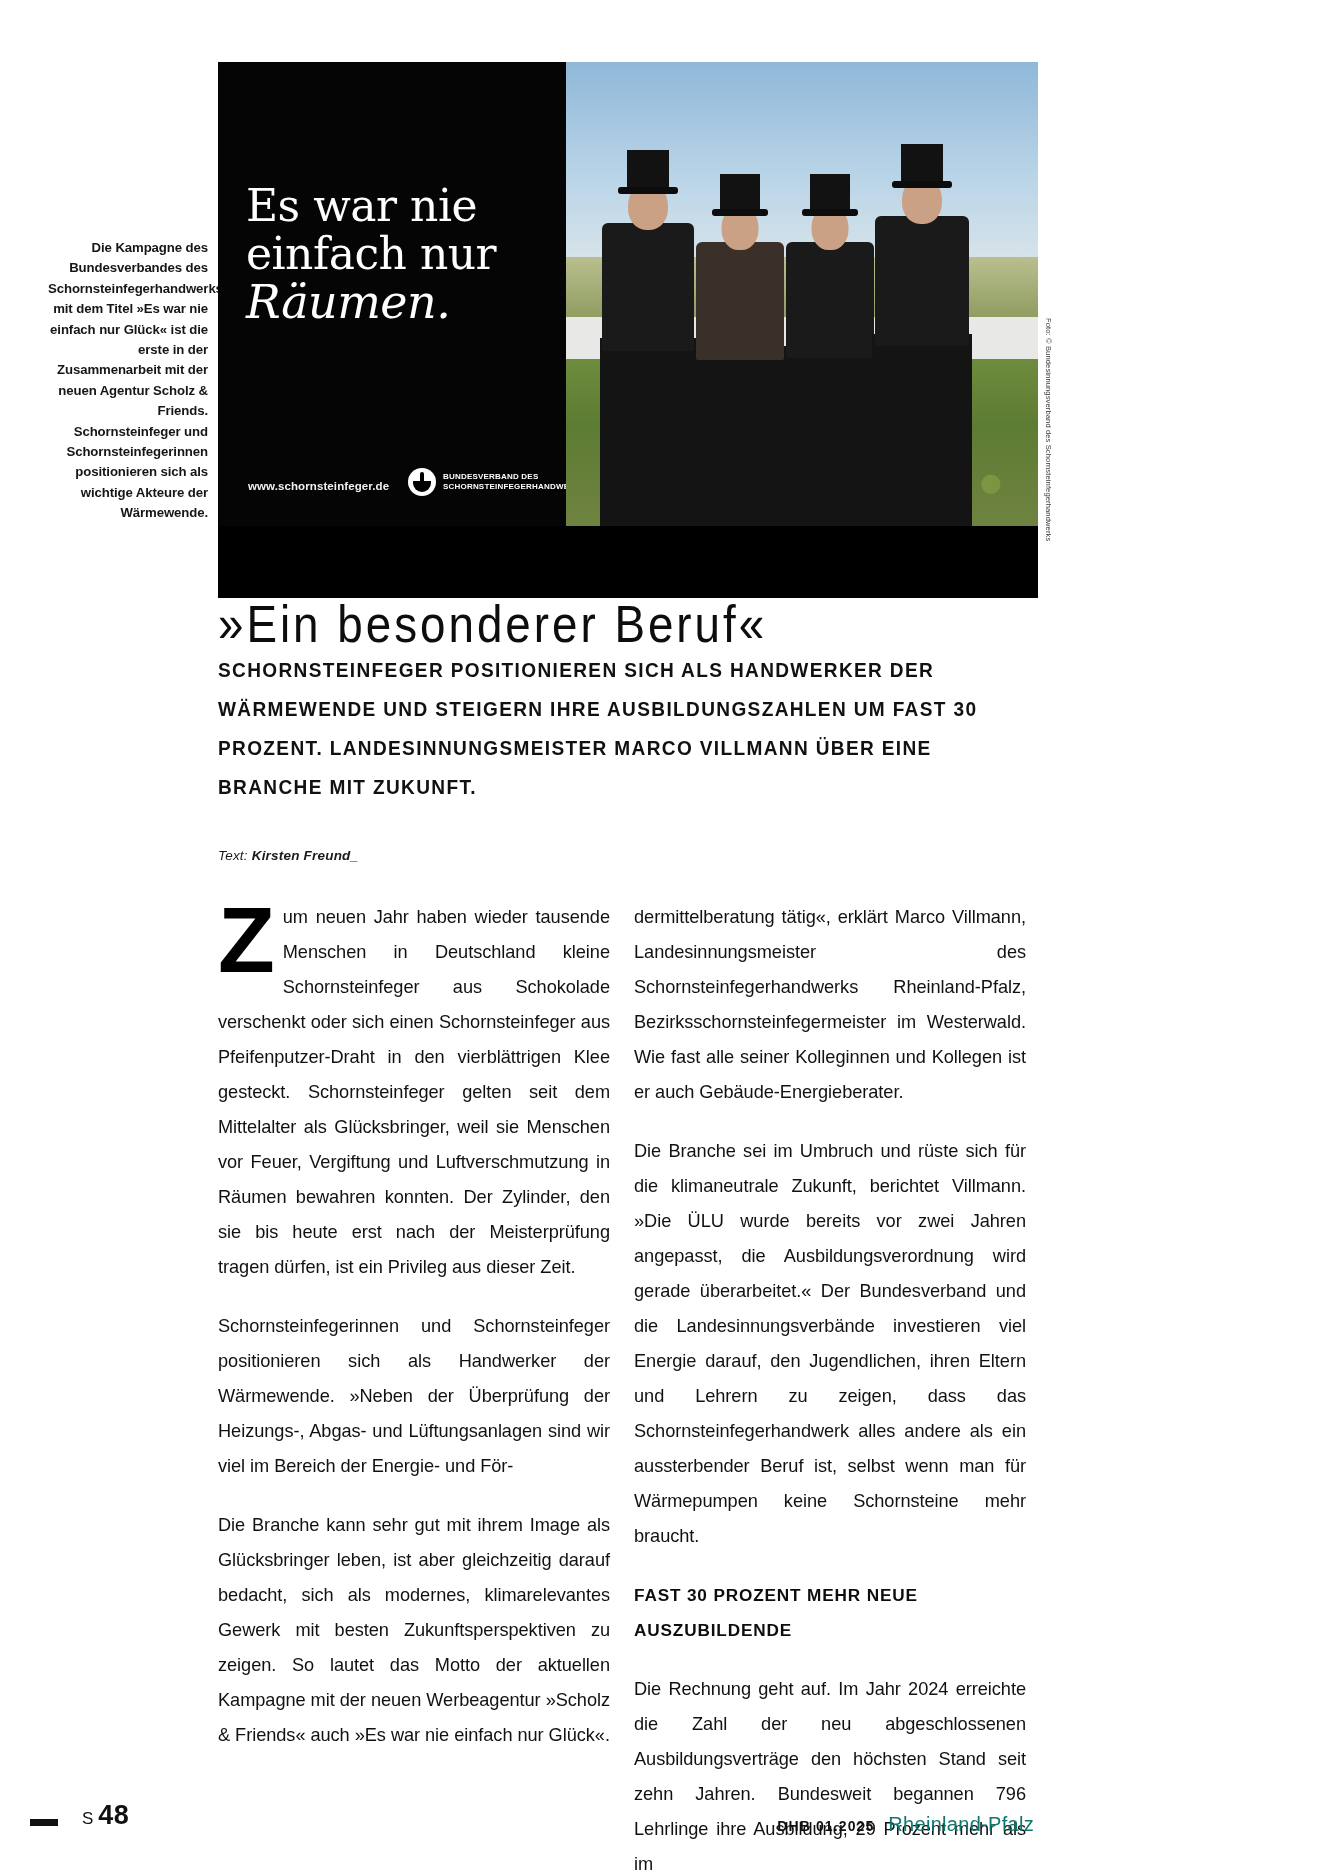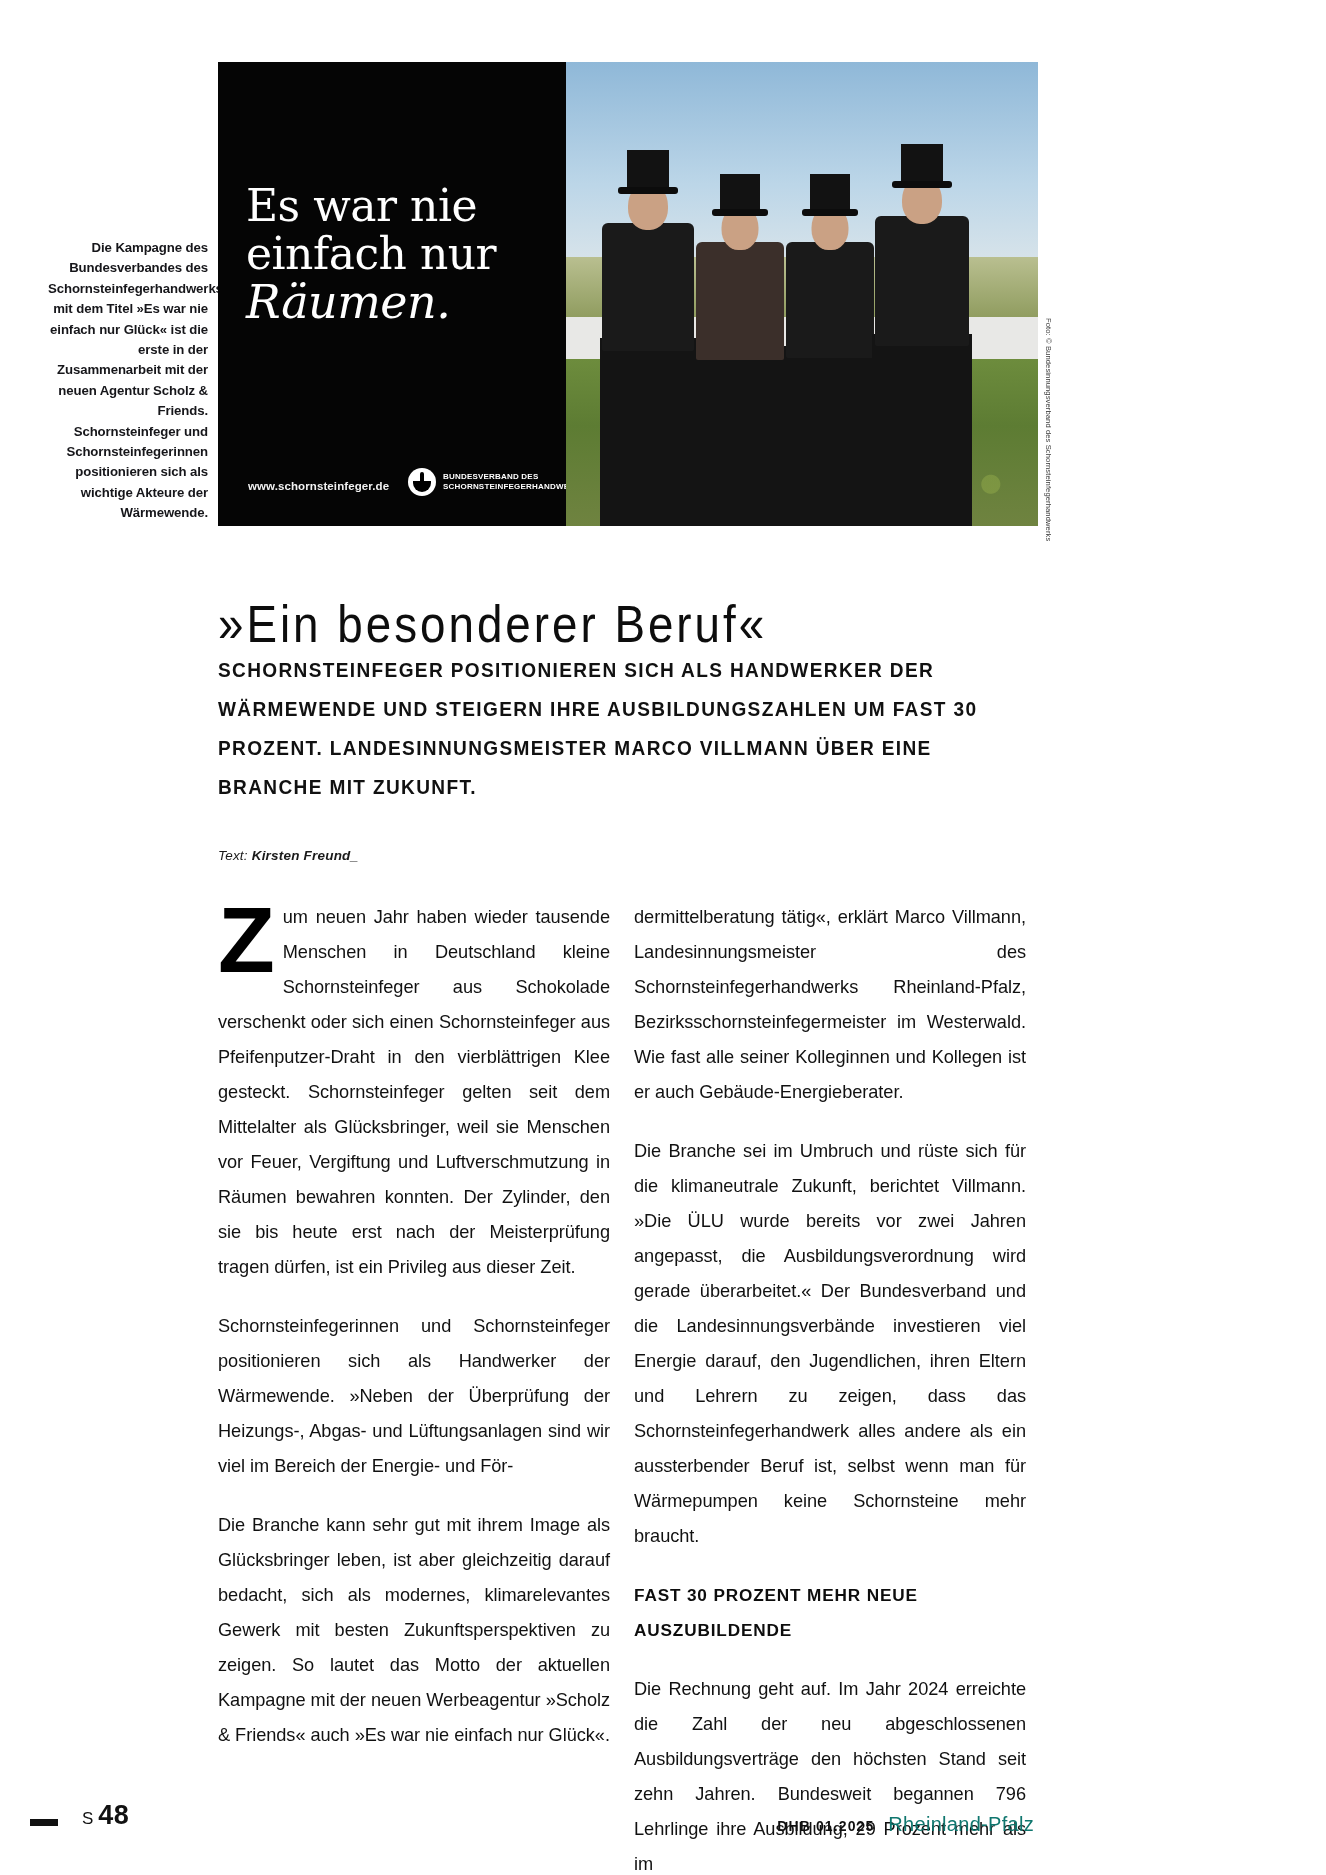--- a/index.html
+++ b/index.html
@@ -30,21 +30,21 @@
     color: #16161a;
     letter-spacing: -0.1px;
   }
 
   
   .hero {
     position: absolute;
     left: 218px;
     top: 62px;
     width: 820px;
-    height: 464px;
+    height: 536px;
     overflow: hidden;
     background: #000;
   }
   .hero-left {
     position: absolute;
     left: 0; top: 0;
     width: 348px; height: 464px;
     background: #050505;
   }
   .hero-headline {

